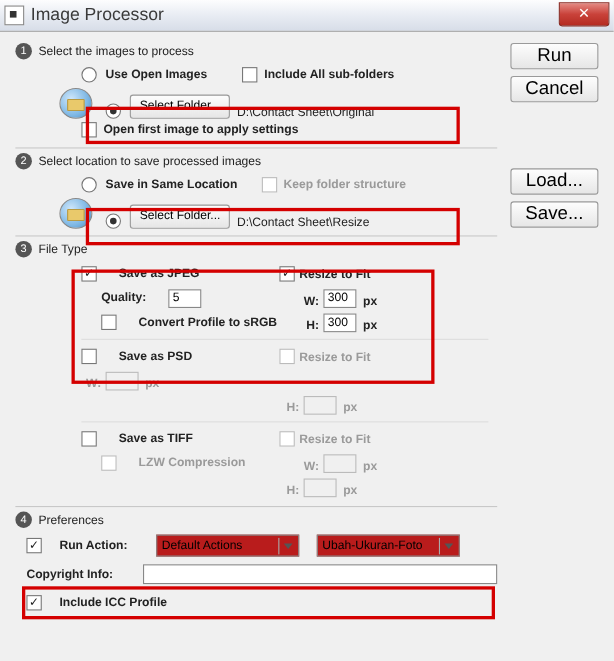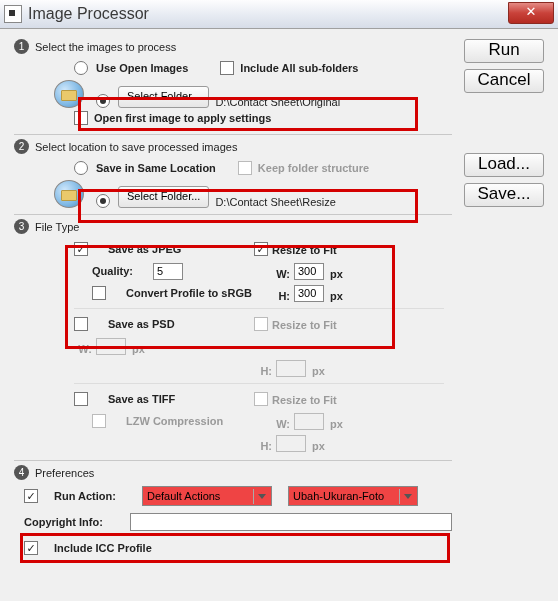--- a/index.html
+++ b/index.html
@@ -193,21 +193,21 @@
     margin-top: 4px;
   }
   .ft-row { display:flex; align-items:center; height:22px; }
   .ft-left { width: 180px; display:flex; align-items:center; gap:20px; }
   .ft-right { display:flex; align-items:flex-end; gap:4px; }
   .ft-right .label-w { width:18px; text-align:right; }
   .px-label { margin-left:2px; }
   .select {
     height: 20px;
     border: 1px solid #888;
-    background:#ef4444;
+    background:#b91c1c;
     display:inline-flex;
     align-items:center;
     padding: 0 4px;
     position:relative;
     box-sizing:border-box;
   }
   .select .arrow {
     position:absolute; right:2px; top:2px;
     width:15px;height:15px;
     border-left:1px solid #aaa;

